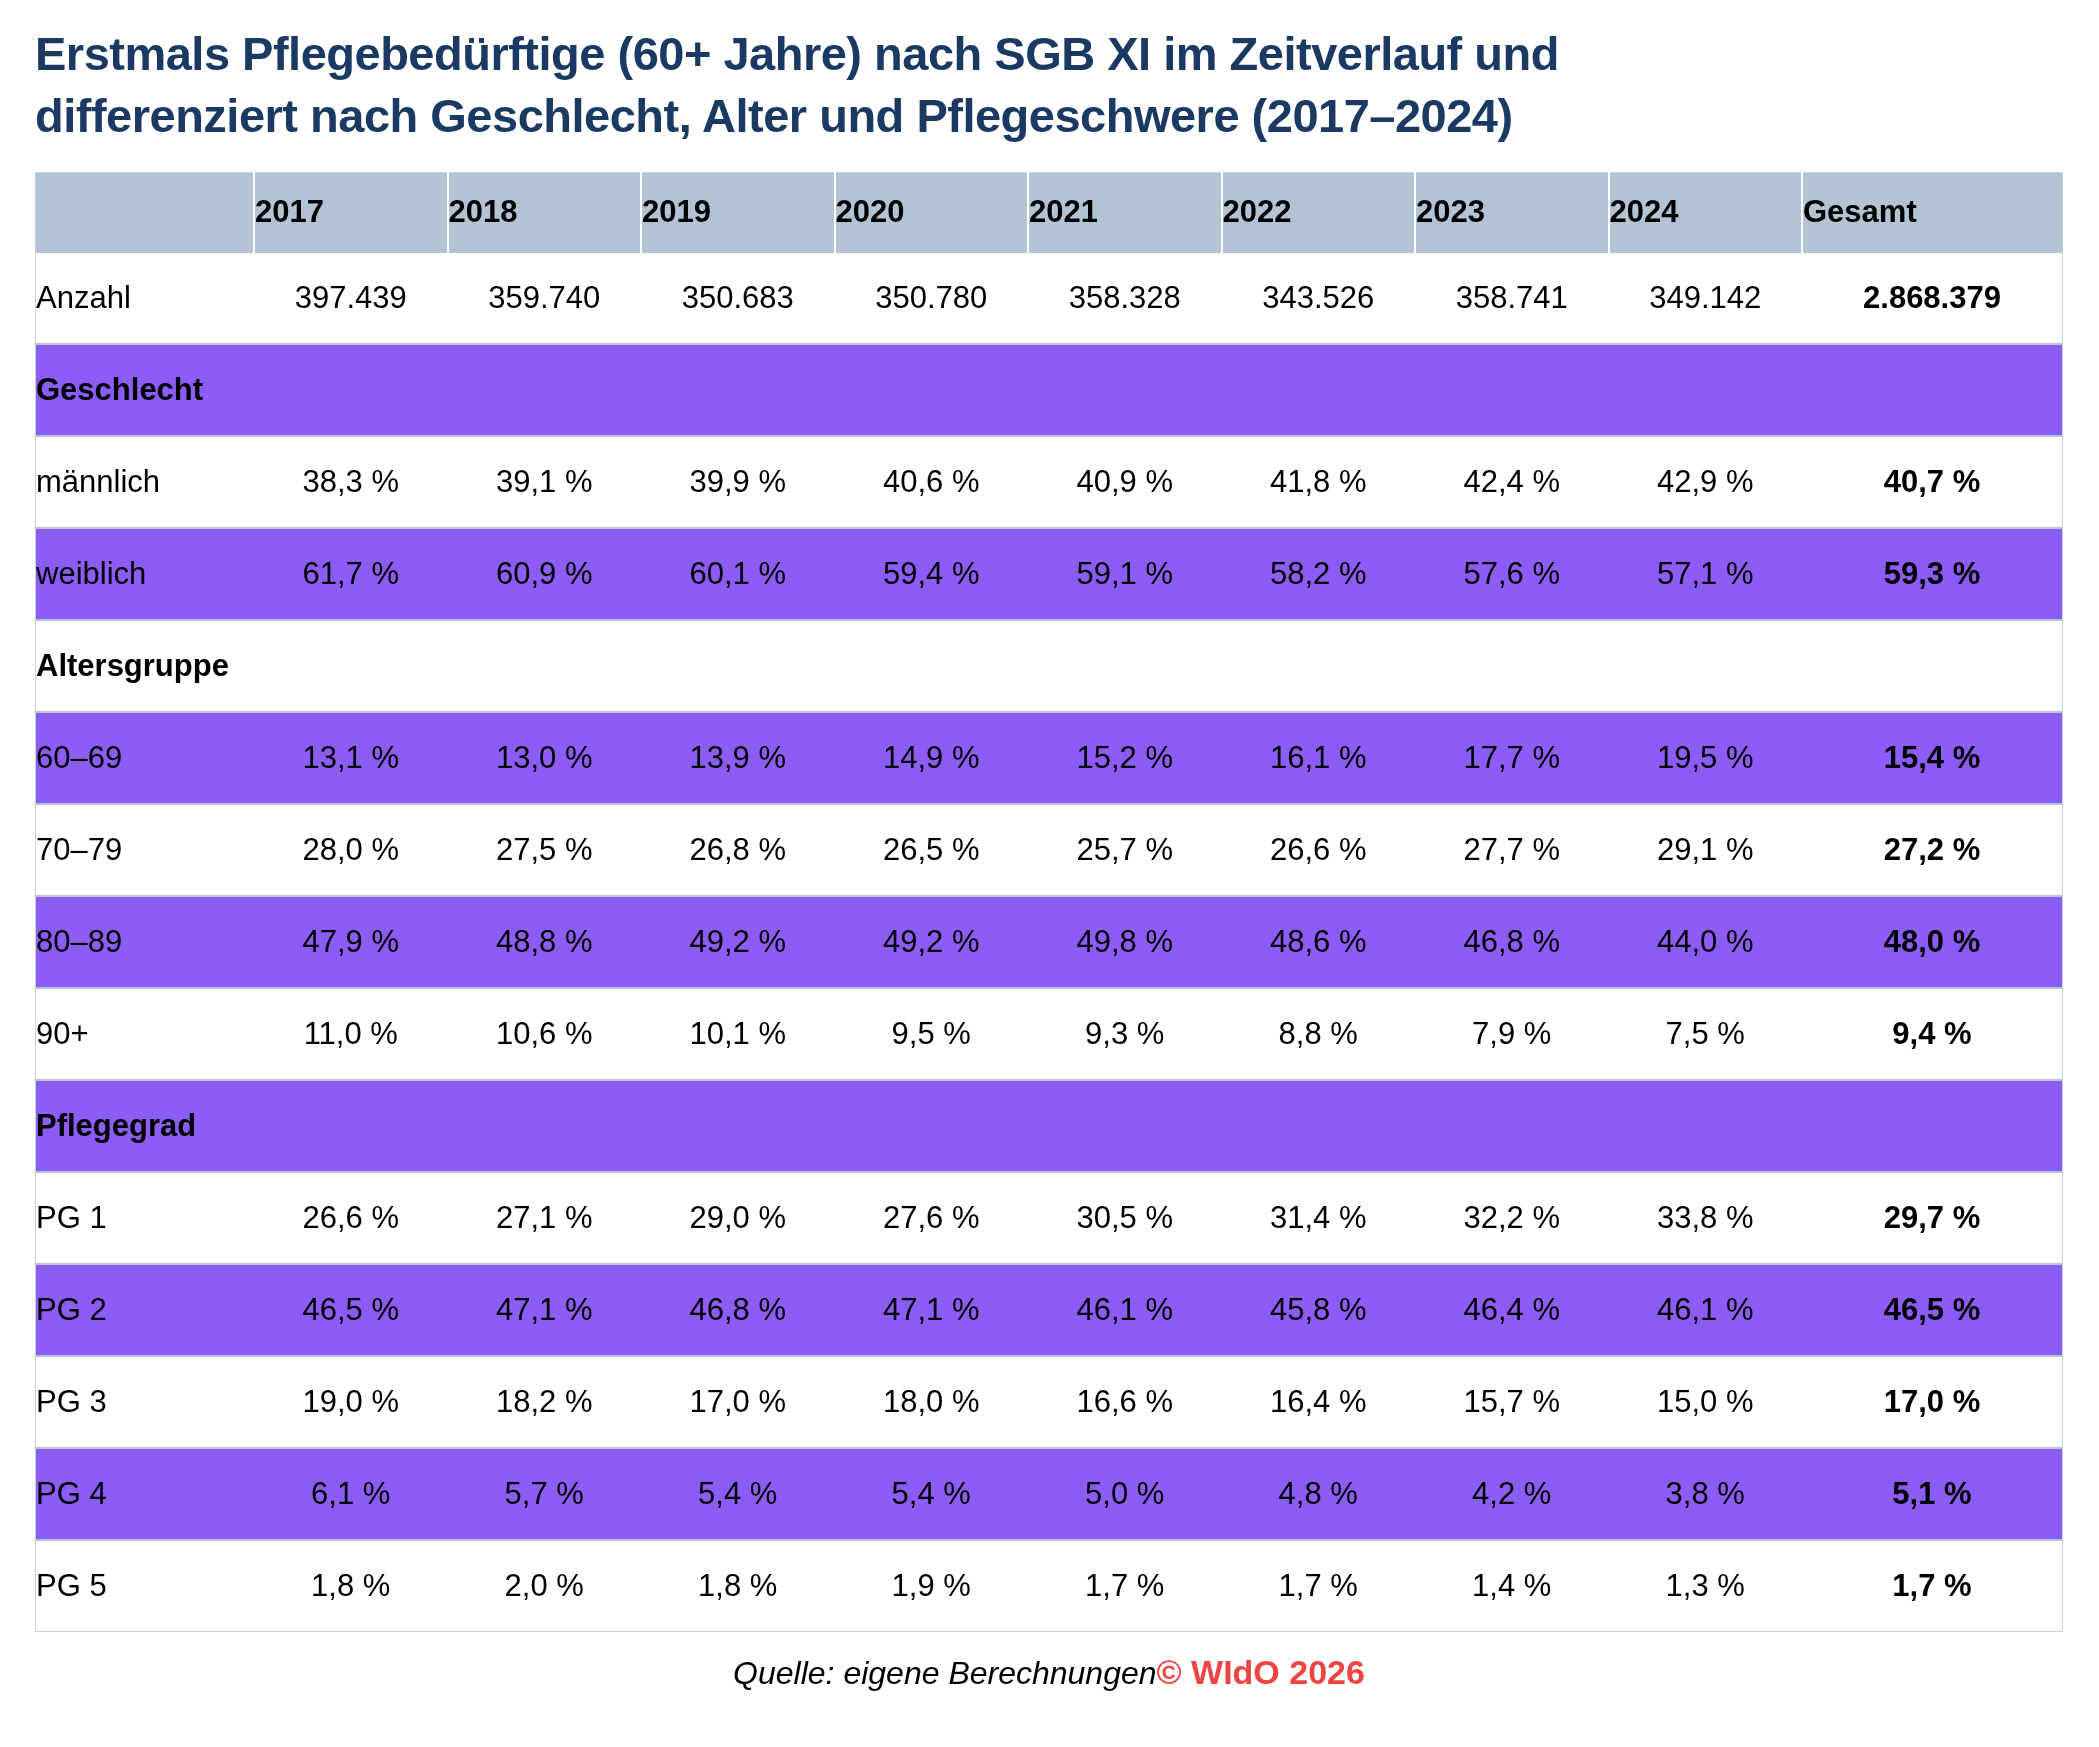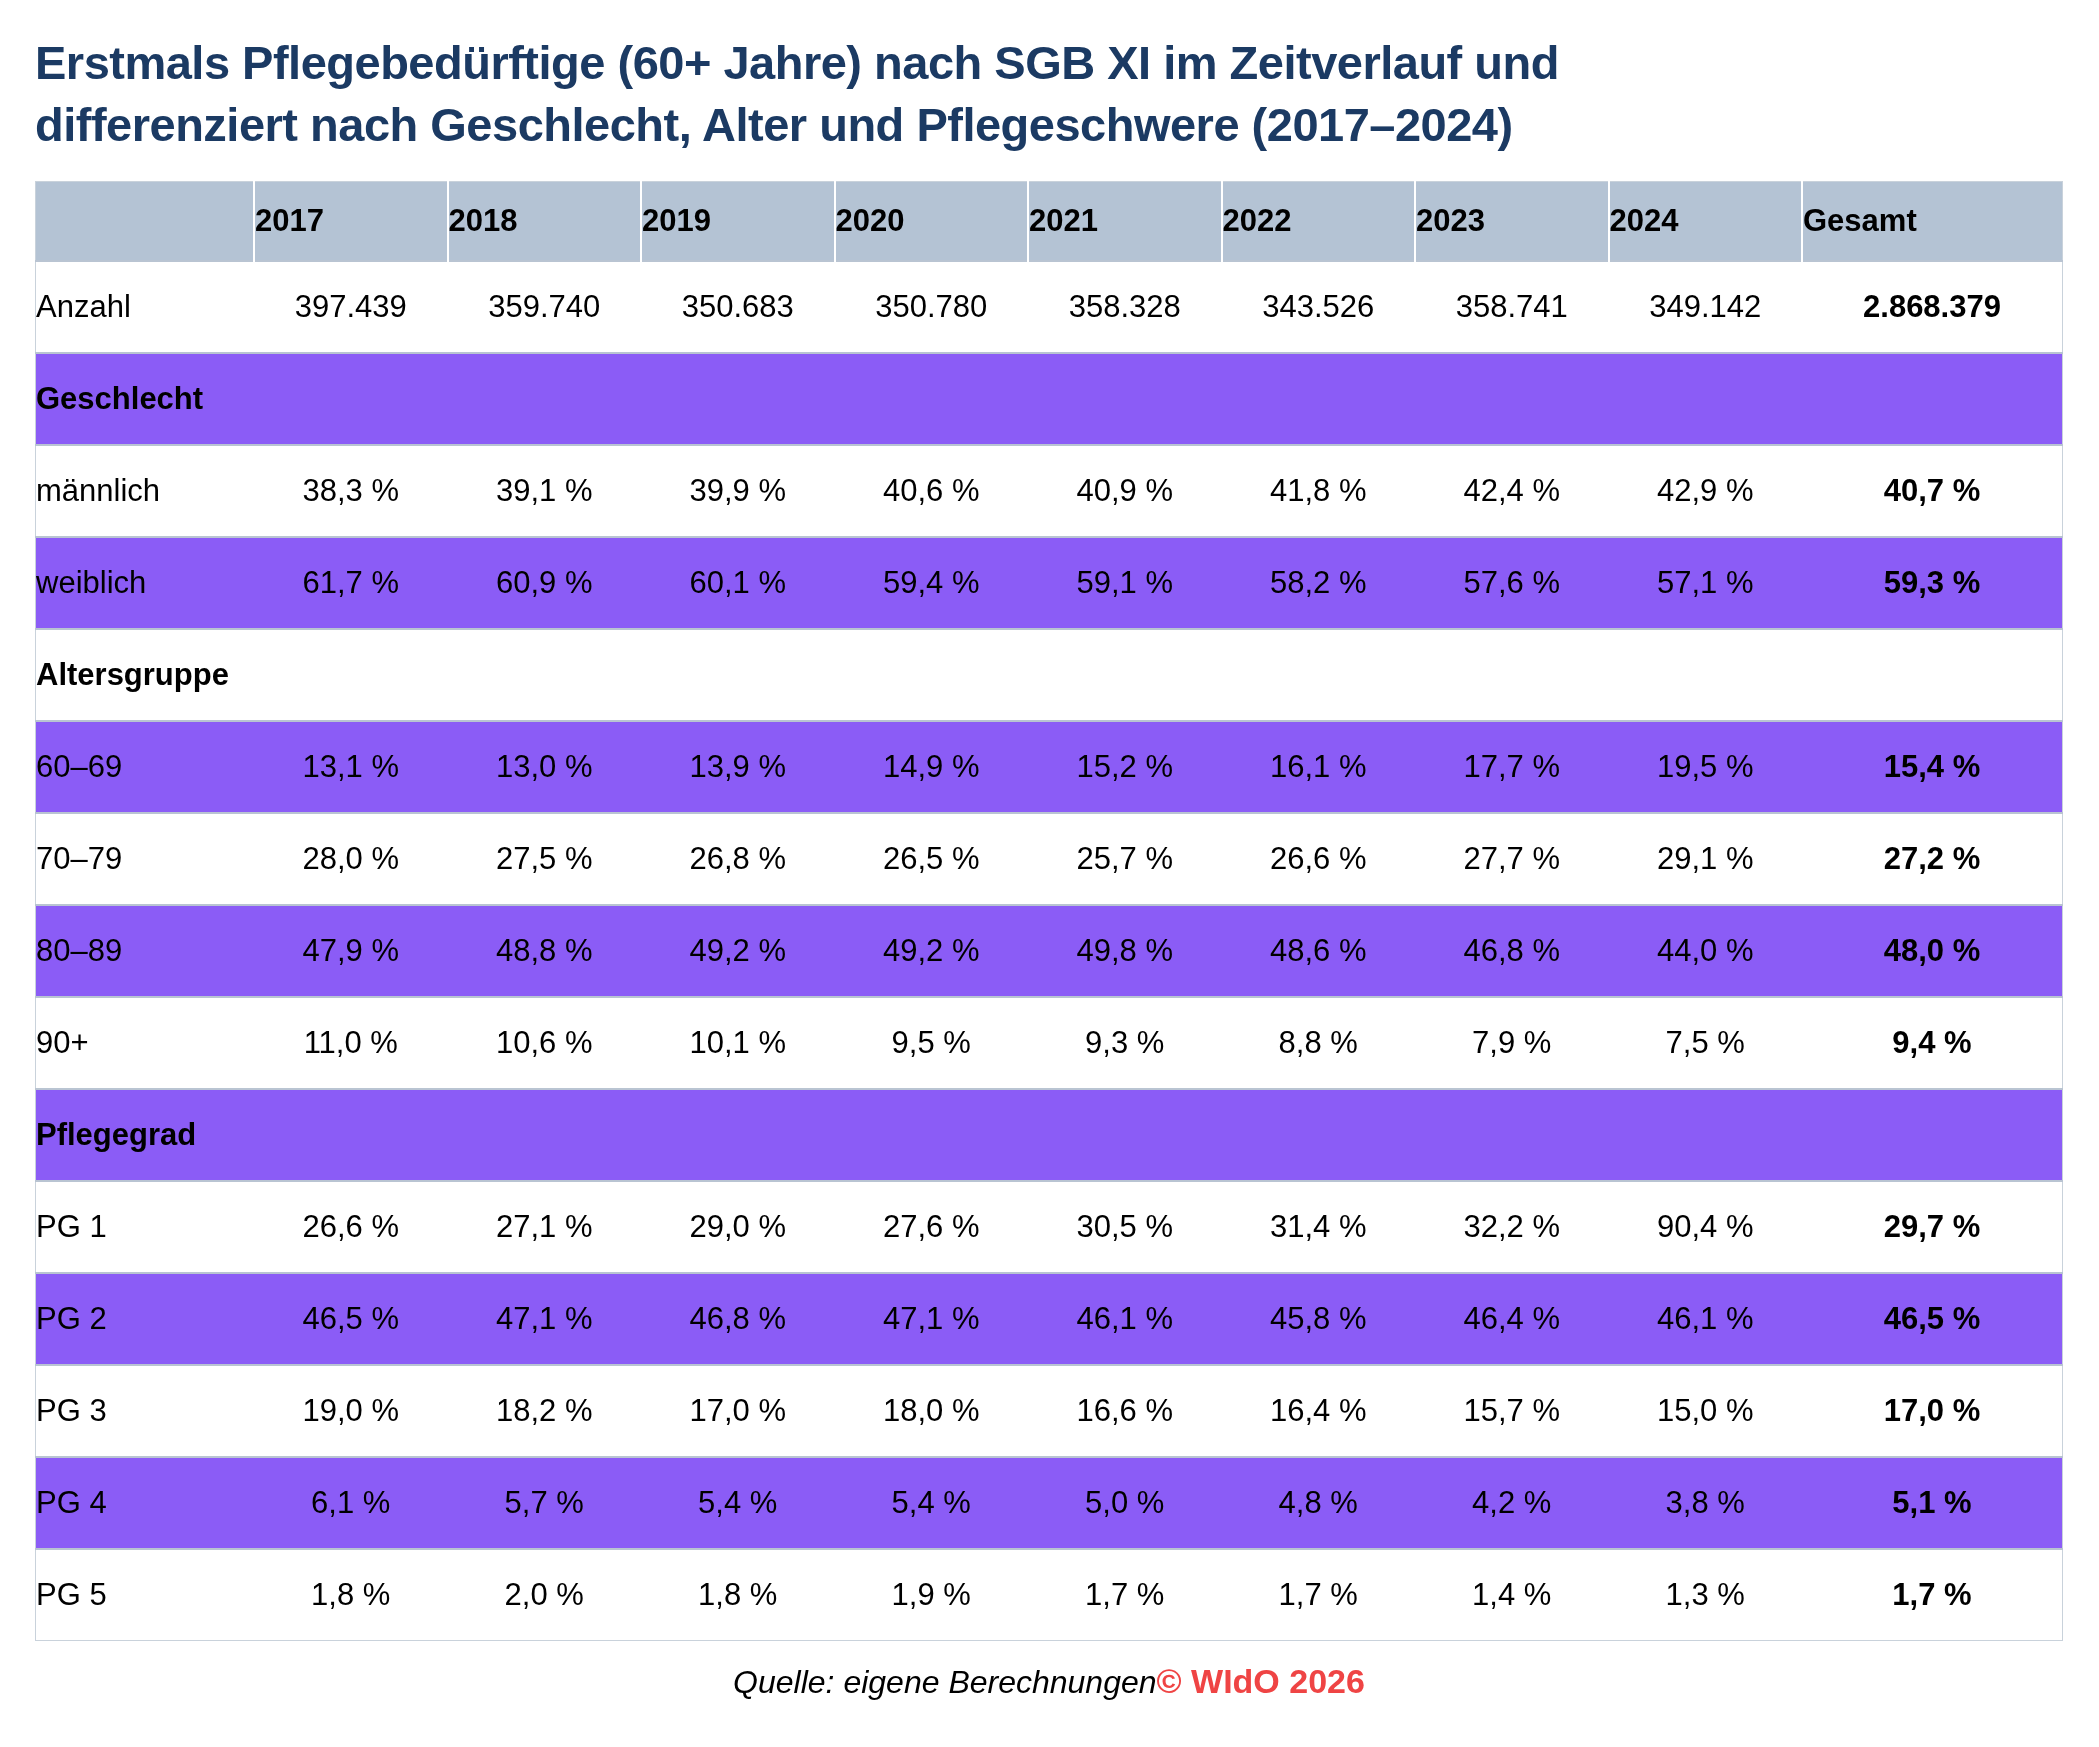--- a/index.html
+++ b/index.html
@@ -8,21 +8,21 @@
     background: #ffffff;
   }
   body {
     width: 2099px;
     height: 1747px;
     font-family: "Liberation Sans", sans-serif;
     color: #000000;
     overflow: hidden;
   }
   .page {
-    padding: 32px 35px 0 35px;
+    padding: 23px 35px 0 35px;
     box-sizing: border-box;
   }
   .title {
     font-size: 47px;
     font-weight: bold;
     color: #1b3a63;
     line-height: 1.32;
     letter-spacing: -0.5px;
     margin: 0 0 25px 0;
   }
@@ -196,21 +196,21 @@
         </tr>
         <tr>
           <td class="row-label">PG 1</td>
           <td class="value-cell">26,6 %</td>
           <td class="value-cell">27,1 %</td>
           <td class="value-cell">29,0 %</td>
           <td class="value-cell">27,6 %</td>
           <td class="value-cell">30,5 %</td>
           <td class="value-cell">31,4 %</td>
           <td class="value-cell">32,2 %</td>
-          <td class="value-cell">90,4 %</td>
+          <td class="value-cell">33,8 %</td>
           <td class="total-cell">29,7 %</td>
         </tr>
         <tr class="stripe">
           <td class="row-label">PG 2</td>
           <td class="value-cell">46,5 %</td>
           <td class="value-cell">47,1 %</td>
           <td class="value-cell">46,8 %</td>
           <td class="value-cell">47,1 %</td>
           <td class="value-cell">46,1 %</td>
           <td class="value-cell">45,8 %</td>

